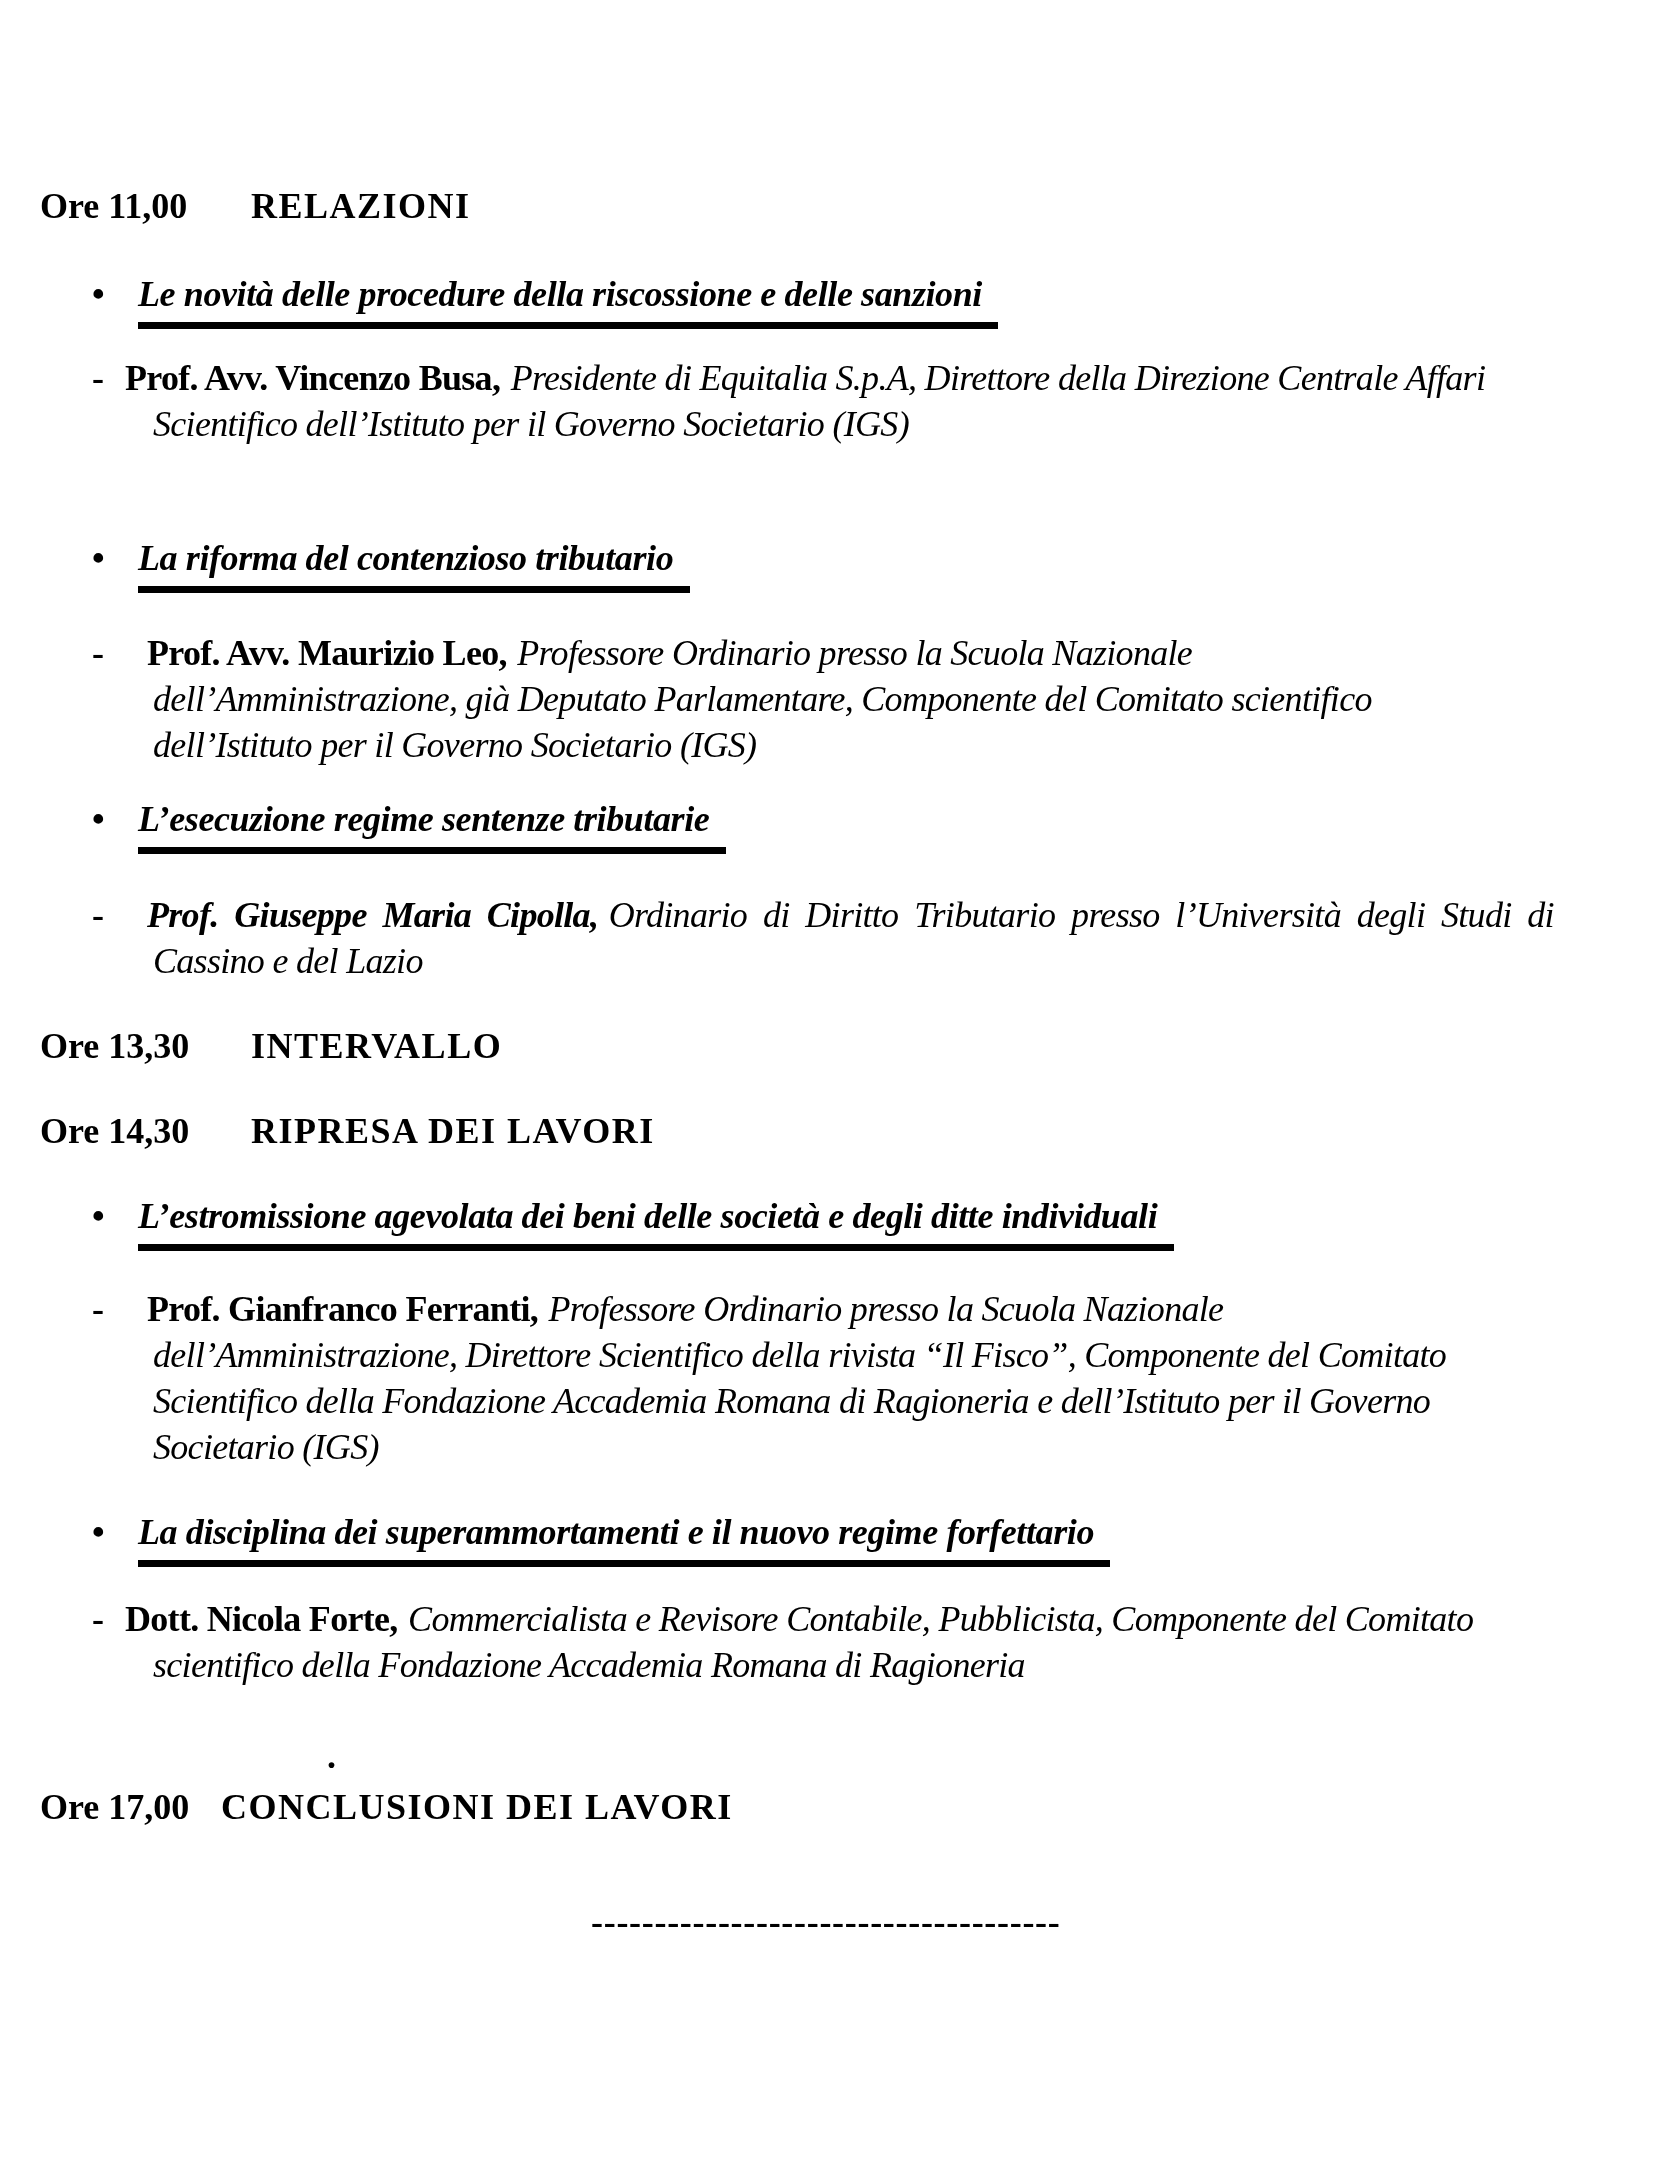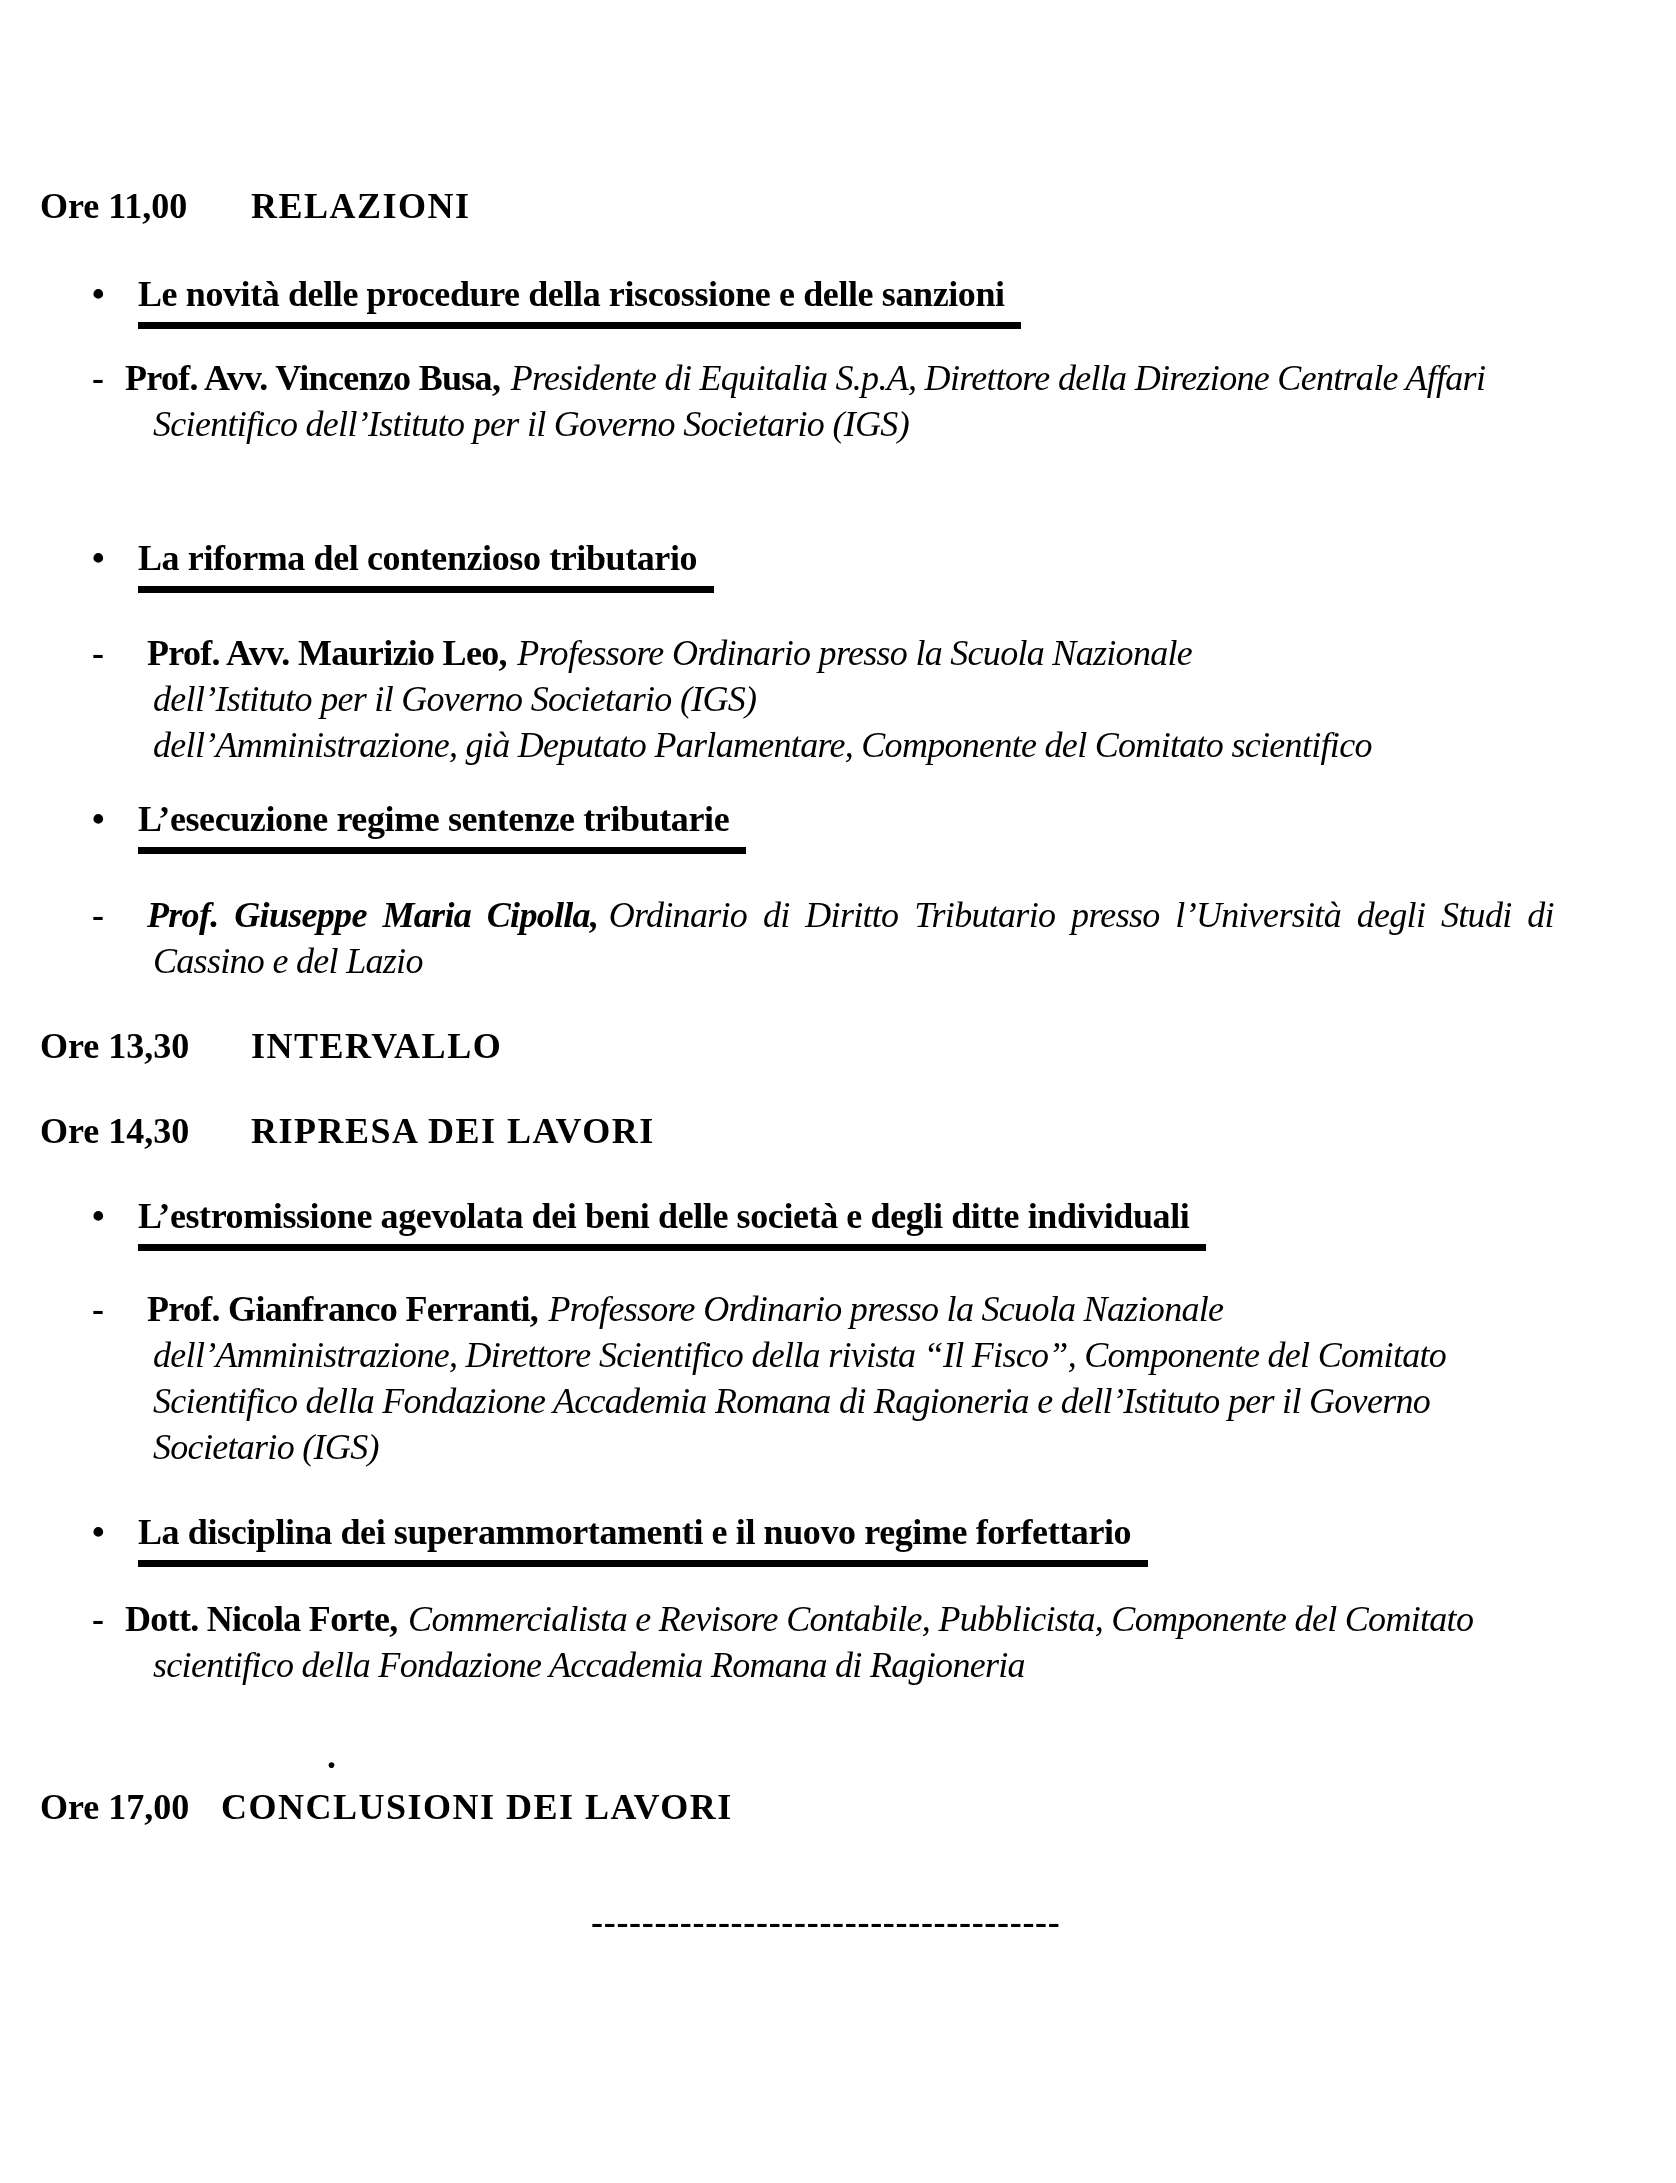--- a/index.html
+++ b/index.html
@@ -35,20 +35,21 @@
     left: 92px;
     white-space: nowrap;
     font-weight: bold;
     letter-spacing: -0.4px;
   }
   .bullet .bmark { display: inline-block; width: 46px; letter-spacing: 0; }
   .bullet .btext {
     display: inline-block;
     border-bottom: 7.5px solid #000;
     padding: 0 16.4px 4.5px 0;
+    font-style: italic;
   }
 
   
   .speaker { position: absolute; left: 92px; width: 1551px; }
   .speaker .line { white-space: nowrap; height: 46px; letter-spacing: -0.7px; }
   .speaker .dash { display: inline-block; font-weight: bold; letter-spacing: 0; }
   .speaker.dash-narrow .dash { width: 33px; }
   .speaker.dash-wide .dash { width: 55px; }
   .speaker .name { font-weight: bold; }
   .speaker .name.italic { font-style: italic; }
@@ -97,22 +98,22 @@
   </div>
 
   <div class="bullet" style="top:535px">
     <span class="bmark">•</span><span class="btext">La riforma del contenzioso tributario</span>
   </div>
 
   <div class="speaker dash-wide" style="top:630px">
     <div class="line">
       <span class="dash">-</span><span class="name">Prof. Avv. Maurizio Leo,</span><span class="desc desc-after">Professore Ordinario presso la Scuola Nazionale</span>
     </div>
+    <div class="line cont desc">dell’Amministrazione, già Deputato Parlamentare, Componente del Comitato scientifico</div>
     <div class="line cont desc">dell’Istituto per il Governo Societario (IGS)</div>
-    <div class="line cont desc">dell’Amministrazione, già Deputato Parlamentare, Componente del Comitato scientifico</div>
   </div>
 
   <div class="bullet" style="top:796px">
     <span class="bmark">•</span><span class="btext">L’esecuzione regime sentenze tributarie</span>
   </div>
 
   <div class="speaker dash-wide" style="top:892px">
     <div class="line stretch">
       <span class="dash">-</span><span class="name italic">Prof. Giuseppe Maria Cipolla,</span><span class="desc desc-after">Ordinario di Diritto Tributario presso l’Università degli Studi di</span>
     </div>

